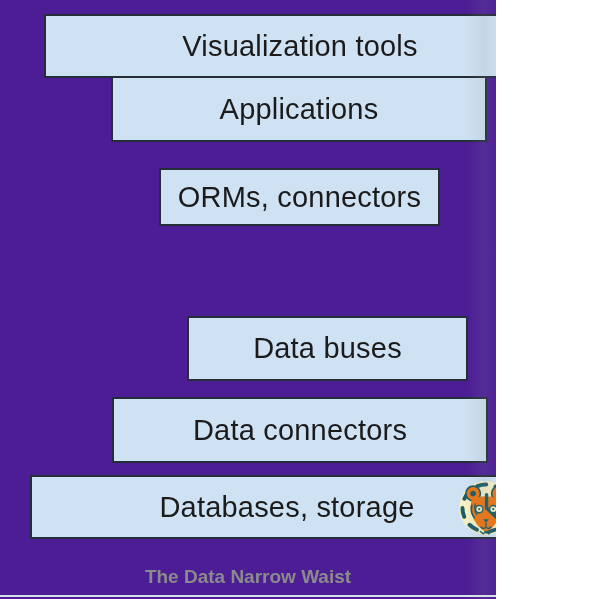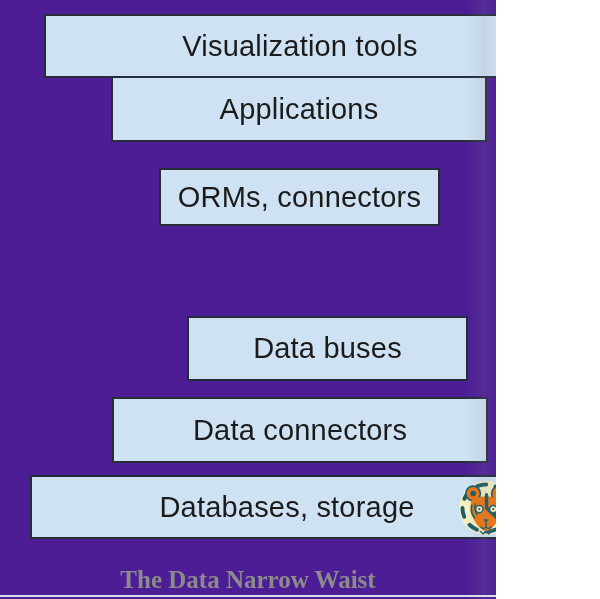--- a/index.html
+++ b/index.html
@@ -45,23 +45,22 @@
     width: 56px;
     height: 56px;
   }
   .caption {
     position: absolute;
     left: 0;
     top: 566px;
     width: 100%;
     text-align: center;
     font-weight: bold;
-    font-size: 25px;
+    font-size: 19px;
     color: #8b8b8b;
-    font-family: Liberation Serif, serif;
   }
   .edge-shadow {
     position: absolute;
     top: 0;
     right: 0;
     width: 30px;
     height: 100%;
     background: linear-gradient(to right,
       rgba(130,138,148,0) 0%,
       rgba(130,138,148,0.14) 60%,

